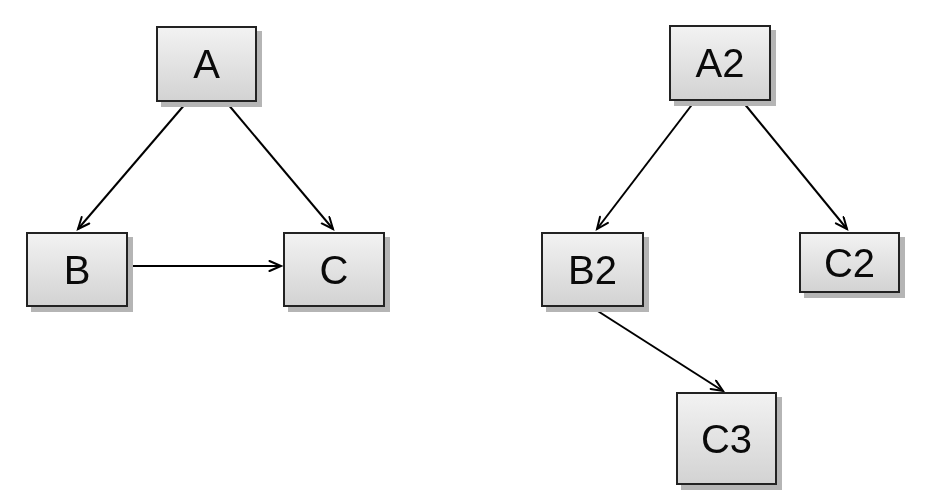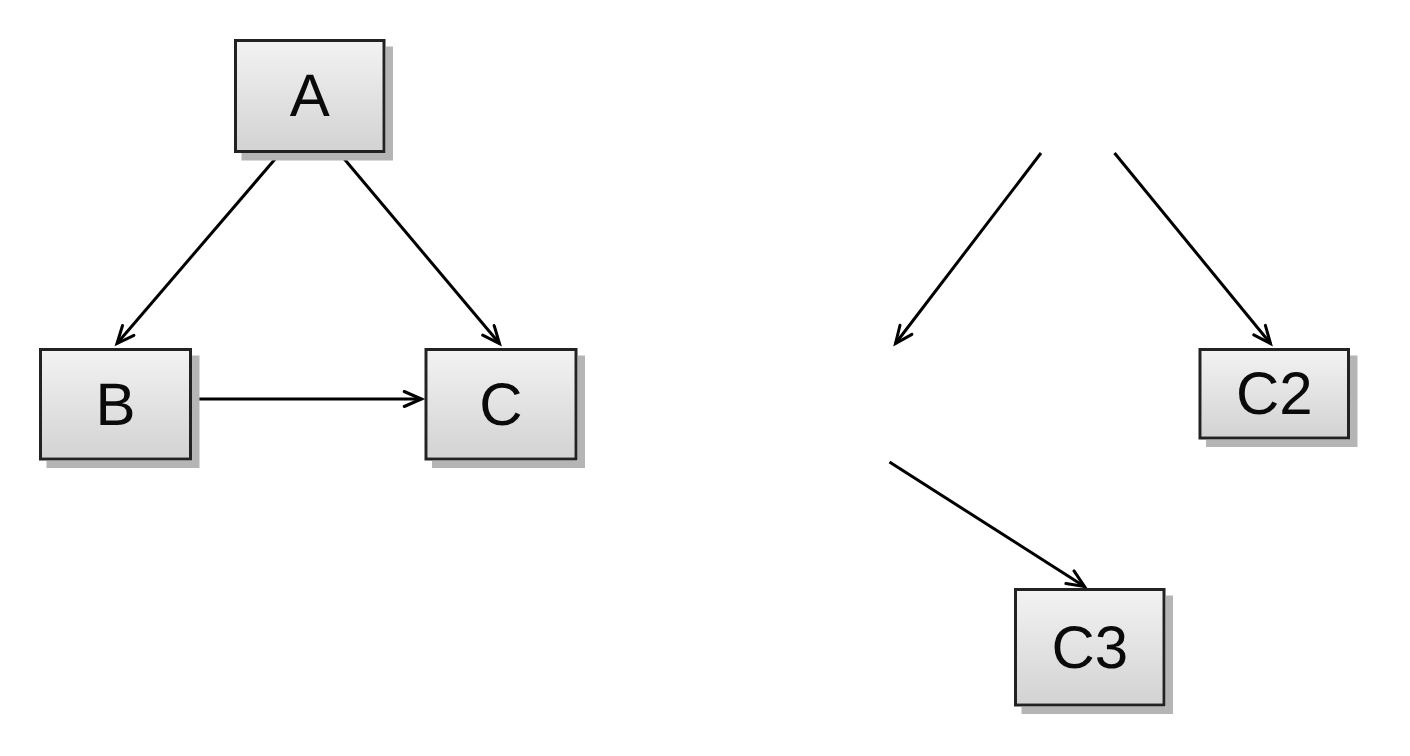--- a/index.html
+++ b/index.html
@@ -56,19 +56,25 @@
     </svg>
     <div class="node" style="left: 156px; top: 26px; width: 101px; height: 76px; background: linear-gradient(rgb(242, 242, 242), rgb(211, 211, 211)); border-color: rgb(34, 34, 34); box-shadow: rgb(181, 181, 181) 5px 5px 0px;">
       <span class="node-label" style="color: rgb(10, 10, 10);">A</span>
     </div>
     <div class="node" style="left: 26px; top: 232px; width: 102px; height: 75px; background: linear-gradient(rgb(242, 242, 242), rgb(211, 211, 211)); border-color: rgb(34, 34, 34); box-shadow: rgb(181, 181, 181) 5px 5px 0px;">
       <span class="node-label" style="color: rgb(10, 10, 10);">B</span>
     </div>
     <div class="node" style="left: 283px; top: 232px; width: 102px; height: 75px; background: linear-gradient(rgb(242, 242, 242), rgb(211, 211, 211)); border-color: rgb(34, 34, 34); box-shadow: rgb(181, 181, 181) 5px 5px 0px;">
       <span class="node-label" style="color: rgb(10, 10, 10);">C</span>
     </div>
+    <div class="node" style="left: 669px; top: 25px; width: 102px; height: 76px; background: linear-gradient(rgb(242, 242, 242), rgb(211, 211, 211)); border-color: rgb(34, 34, 34); box-shadow: rgb(181, 181, 181) 5px 5px 0px;">
+      <span class="node-label" style="color: rgb(10, 10, 10);">A2</span>
+    </div>
+    <div class="node" style="left: 541px; top: 232px; width: 103px; height: 75px; background: linear-gradient(rgb(242, 242, 242), rgb(211, 211, 211)); border-color: rgb(34, 34, 34); box-shadow: rgb(181, 181, 181) 5px 5px 0px;">
+      <span class="node-label" style="color: rgb(10, 10, 10);">B2</span>
+    </div>
     <div class="node" style="left: 799px; top: 232px; width: 101px; height: 61px; background: linear-gradient(rgb(242, 242, 242), rgb(211, 211, 211)); border-color: rgb(34, 34, 34); box-shadow: rgb(181, 181, 181) 5px 5px 0px;">
       <span class="node-label" style="color: rgb(10, 10, 10);">C2</span>
     </div>
-    <div class="node" style="left: 676px; top: 392px; width: 101px; height: 79px; background: linear-gradient(rgb(242, 242, 242), rgb(211, 211, 211)); border-color: rgb(34, 34, 34); box-shadow: rgb(181, 181, 181) 5px 5px 0px;">
+    <div class="node" style="left: 676px; top: 392px; width: 101px; height: 93px; background: linear-gradient(rgb(242, 242, 242), rgb(211, 211, 211)); border-color: rgb(34, 34, 34); box-shadow: rgb(181, 181, 181) 5px 5px 0px;">
       <span class="node-label" style="color: rgb(10, 10, 10);">C3</span>
     </div>
   </div>
 
 </body></html>

